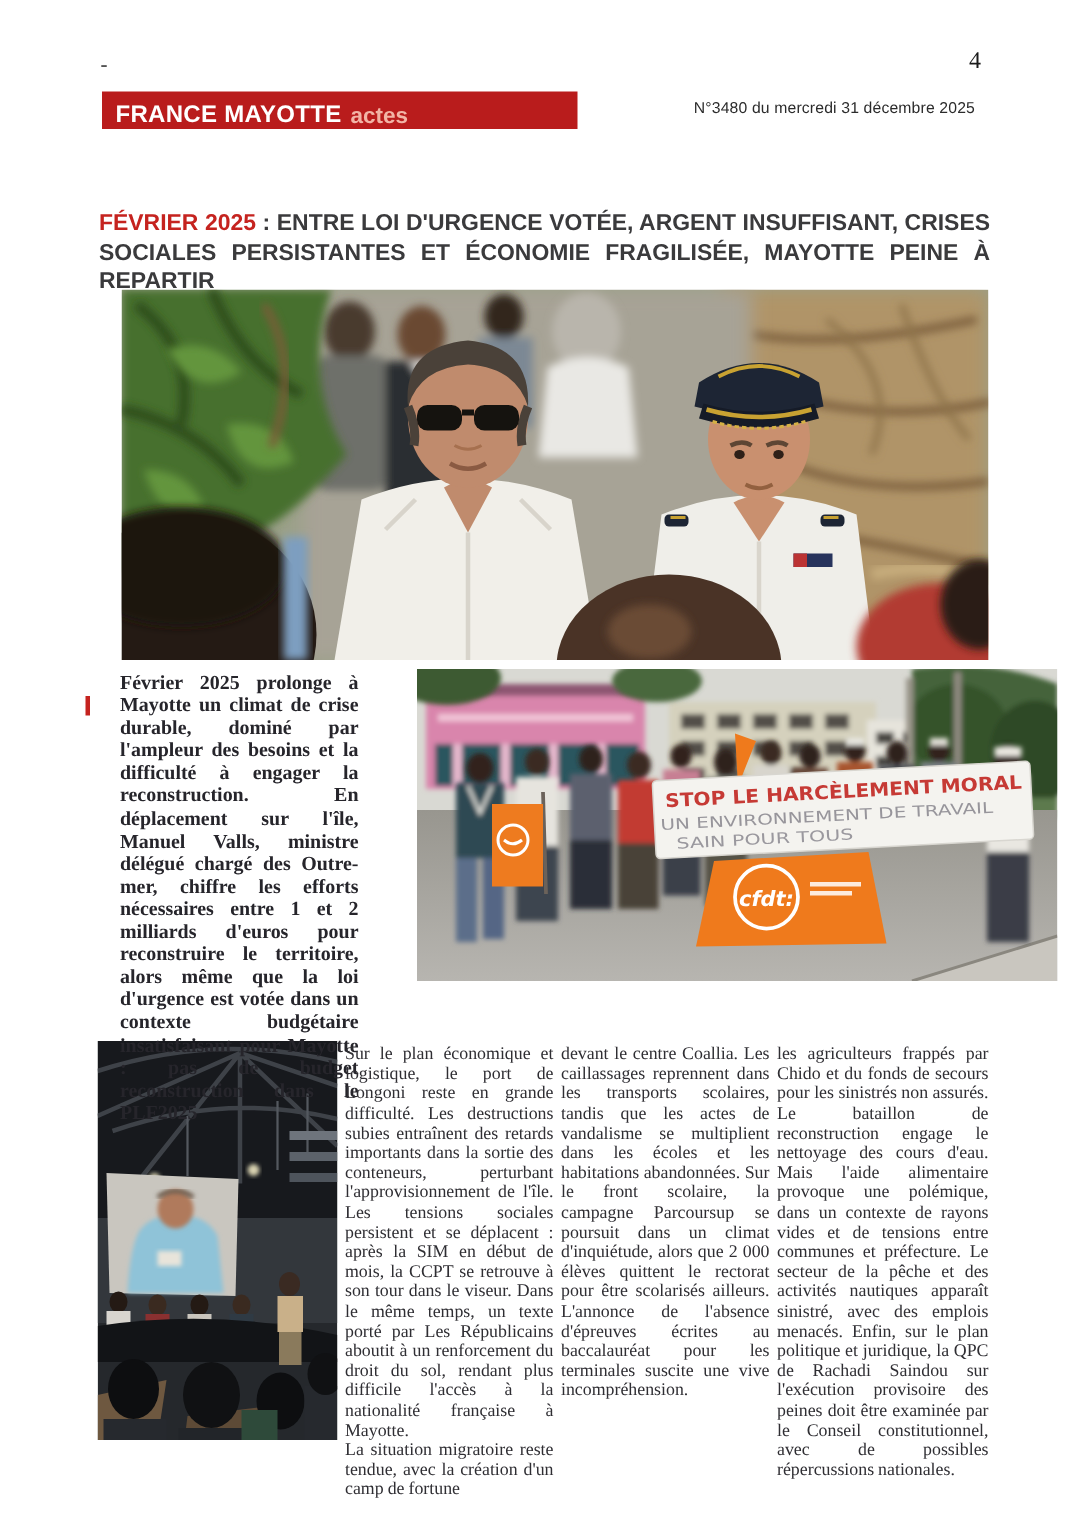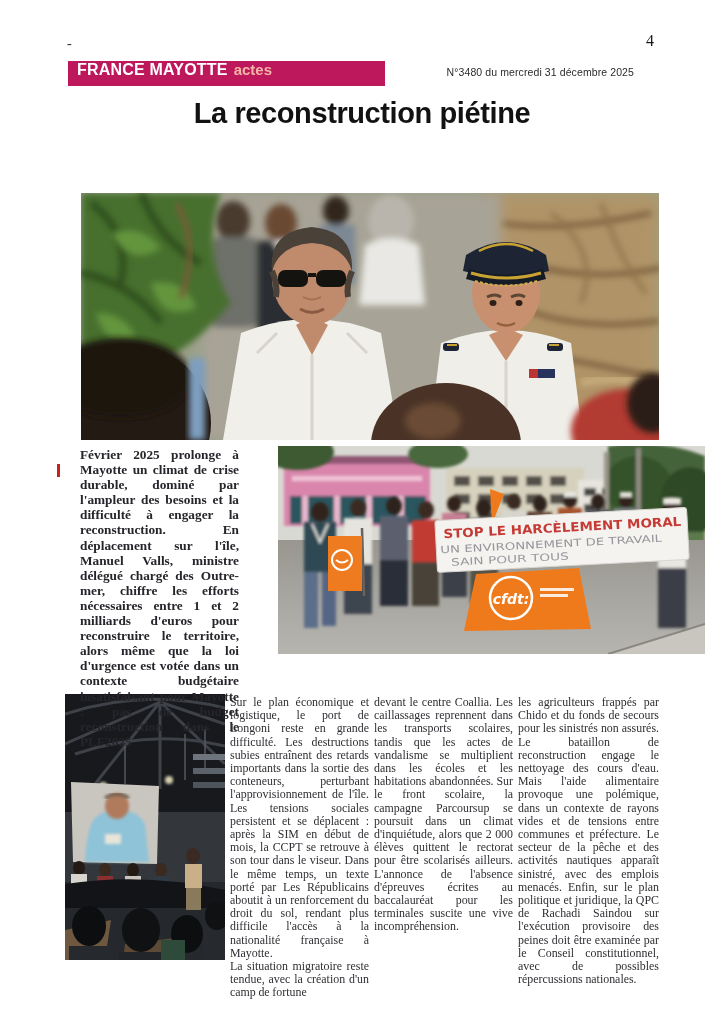--- a/index.html
+++ b/index.html
@@ -16,30 +16,30 @@
   .topleft-dash {
     position:absolute; left:67px; top:36px; font-size:14px; color:#333;
     font-family:"Liberation Serif", serif;
   }
   .page-number {
     position:absolute; right:70px; top:32px; font-size:16px; color:#1a1a1a;
     font-family:"Liberation Serif", serif;
   }
   .masthead {
     position:absolute; left:68px; top:61px; width:317px; height:25px;
-    background:#be185d; display:flex; align-items:flex-start; padding-left:9px;
+    background:#b91c1c; display:flex; align-items:flex-end; padding-left:9px;
   }
   .masthead .main {
     color:#ffffff; font-weight:bold; font-size:16px; letter-spacing:0.2px;
   }
   .masthead .suffix {
     color:#f2b4a6; font-weight:bold; font-size:15px; margin-left:6px;
   }
   .issue-line {
-    position:absolute; right:90px; top:66px; font-size:10.5px; color:#2b2b2b;
+    position:absolute; right:74px; top:66px; font-size:10.5px; color:#2b2b2b;
     letter-spacing:0.1px;
   }
   .headline {
     position:absolute; left:0; top:97px; width:100%; text-align:center;
     font-size:29px; font-weight:bold; color:#121212; letter-spacing:-0.4px;
   }
   .subhead {
     position:absolute; left:66px; top:139px; width:594px;
     font-size:15.3px; font-weight:bold; color:#3a3a3c; line-height:19.5px;
   }
@@ -78,22 +78,25 @@
 
   <div class="topleft-dash">-</div>
   <div class="page-number">4</div>
 
   <div class="masthead">
     <span class="main">FRANCE MAYOTTE</span>
     <span class="suffix">actes</span>
   </div>
   <div class="issue-line">N°3480 du mercredi 31 décembre 2025</div>
 
-  <h1 class="headline">La reconstruction piétine</h1>
-
+
+  <div class="subhead">
+    <div class="line"><span class="lead">FÉVRIER 2025</span><span> : ENTRE LOI D'URGENCE VOTÉE, ARGENT INSUFFISANT, CRISES</span></div>
+    <div class="line">SOCIALES PERSISTANTES ET ÉCONOMIE FRAGILISÉE, MAYOTTE PEINE À REPARTIR</div>
+  </div>
 
   <div class="photo" id="photo-valls">
     <svg width="578" height="247" viewBox="0 0 578 247" xmlns="http://www.w3.org/2000/svg">
       <defs>
         <filter id="b1" x="-20%" y="-20%" width="140%" height="140%">
             <feGaussianBlur stdDeviation="3"></feGaussianBlur>
           </filter>
         <filter id="b2" x="-20%" y="-20%" width="140%" height="140%">
             <feGaussianBlur stdDeviation="6"></feGaussianBlur>
           </filter>

